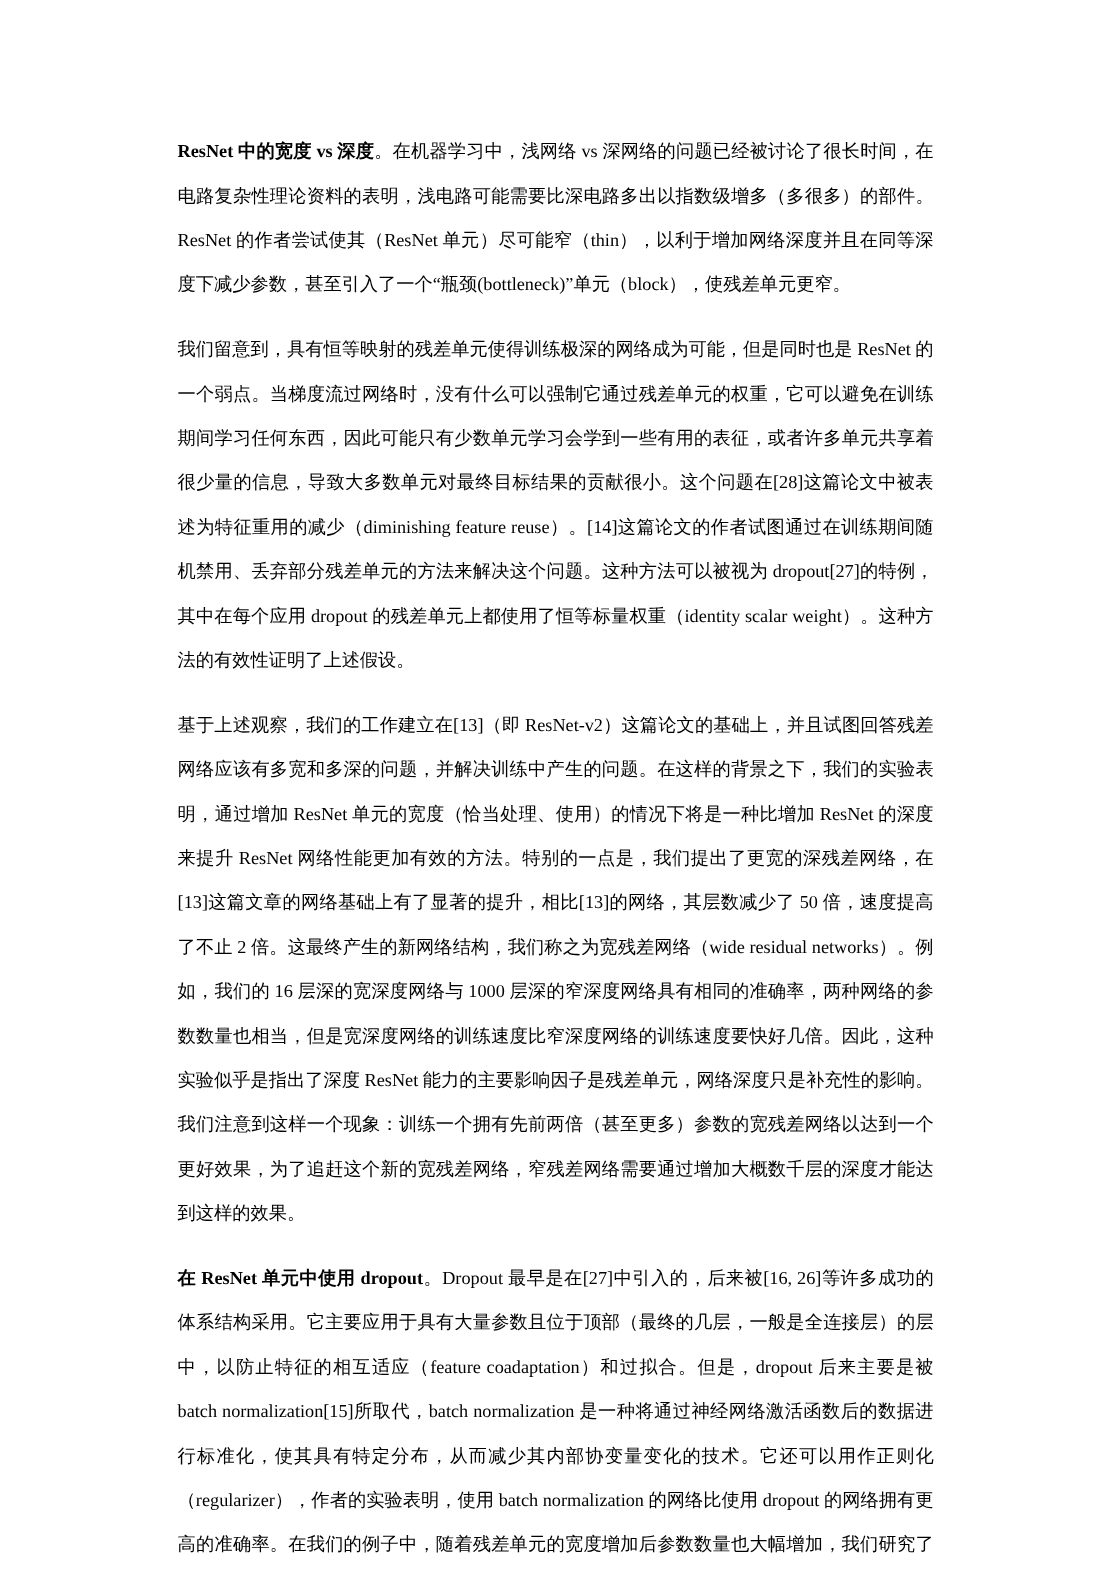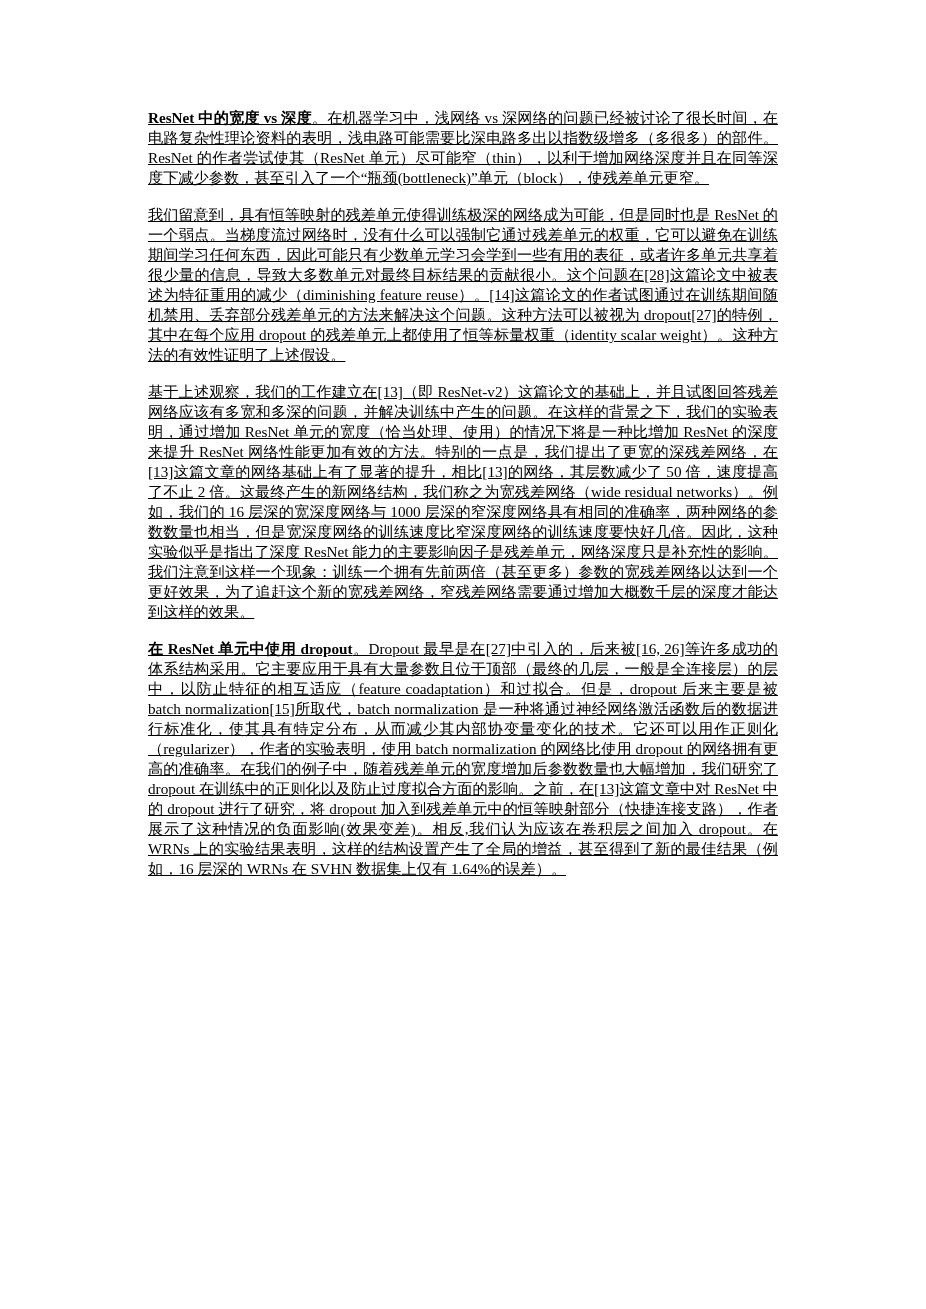--- a/index.html
+++ b/index.html
@@ -20,25 +20,24 @@
     box-sizing: border-box;
     padding: 108px 148px 40px 148px;
     background: #ffffff;
   }
   .doc-body {
     width: 630px;
   }
   .para {
     margin: 0 0 17px 0;
     font-size: 15.2px;
-    line-height: 20px;
+    line-height: 37px;
     text-align: justify;
     text-justify: inter-character;
     word-break: break-word;
-    text-decoration: underline;
   }
   .para:last-child {
     margin-bottom: 12px;
   }
   .lead {
     font-weight: bold;
   }
 </style>
 </head>
 <body>

